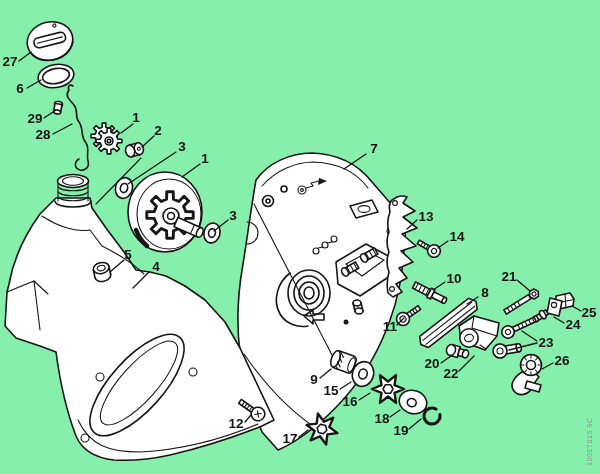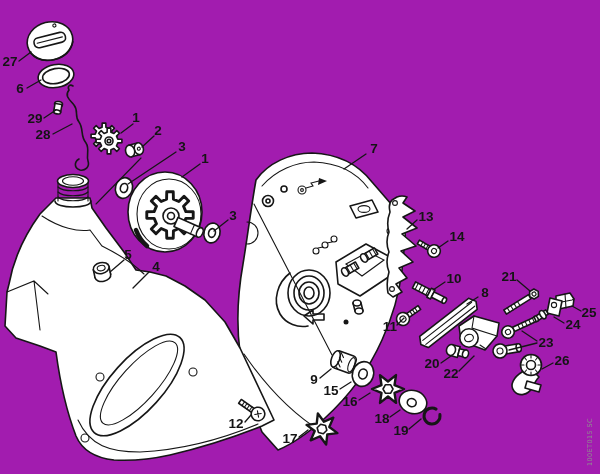--- a/index.html
+++ b/index.html
@@ -1,16 +1,16 @@
 <!DOCTYPE html>
 <html><head>
 <meta charset="utf-8">
 <style>
   html,body{margin:0;padding:0;background:#ffffff;}
-  #stage{position:relative;width:600px;height:474px;background:#a21caf;overflow:hidden;}
+  #stage{position:relative;width:600px;height:474px;background:#86efac;overflow:hidden;}
   svg{display:block;}
   .ln{fill:none;stroke:#161616;stroke-width:1.6;stroke-linejoin:round;stroke-linecap:round;}
   .fw{fill:#ffffff;stroke:#161616;stroke-width:1.6;stroke-linejoin:round;stroke-linecap:round;}
   .thin{fill:none;stroke:#161616;stroke-width:1.1;stroke-linecap:round;}
   .lead{fill:none;stroke:#161616;stroke-width:1.3;stroke-linecap:round;}
   .thick{fill:none;stroke:#161616;stroke-width:4.5;stroke-linecap:round;}
   .lbl{font-family:"Liberation Sans",sans-serif;font-weight:bold;font-size:13.5px;fill:#141414;text-anchor:middle;}
   .wm{font-family:"DejaVu Sans",sans-serif;font-size:6.5px;fill:#8f8f8f;letter-spacing:.4px;}
 </style>
 </head>

